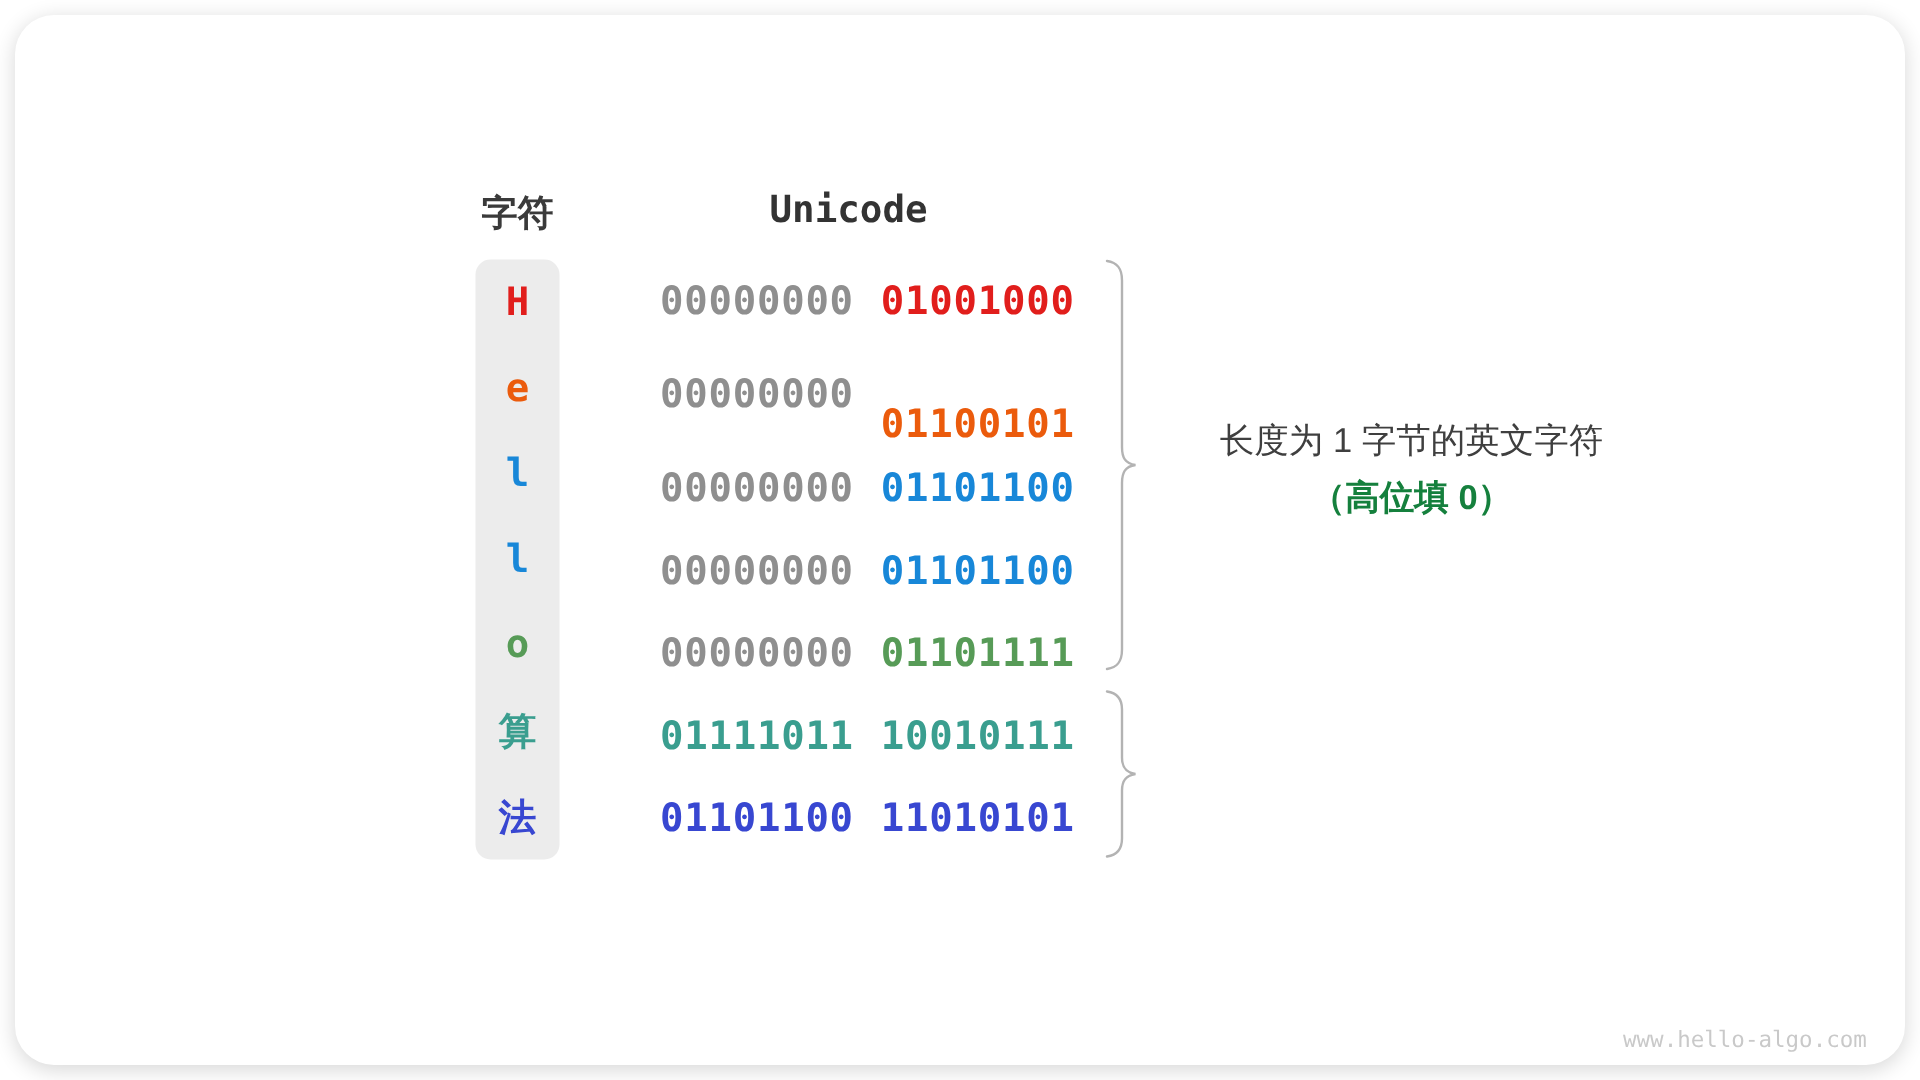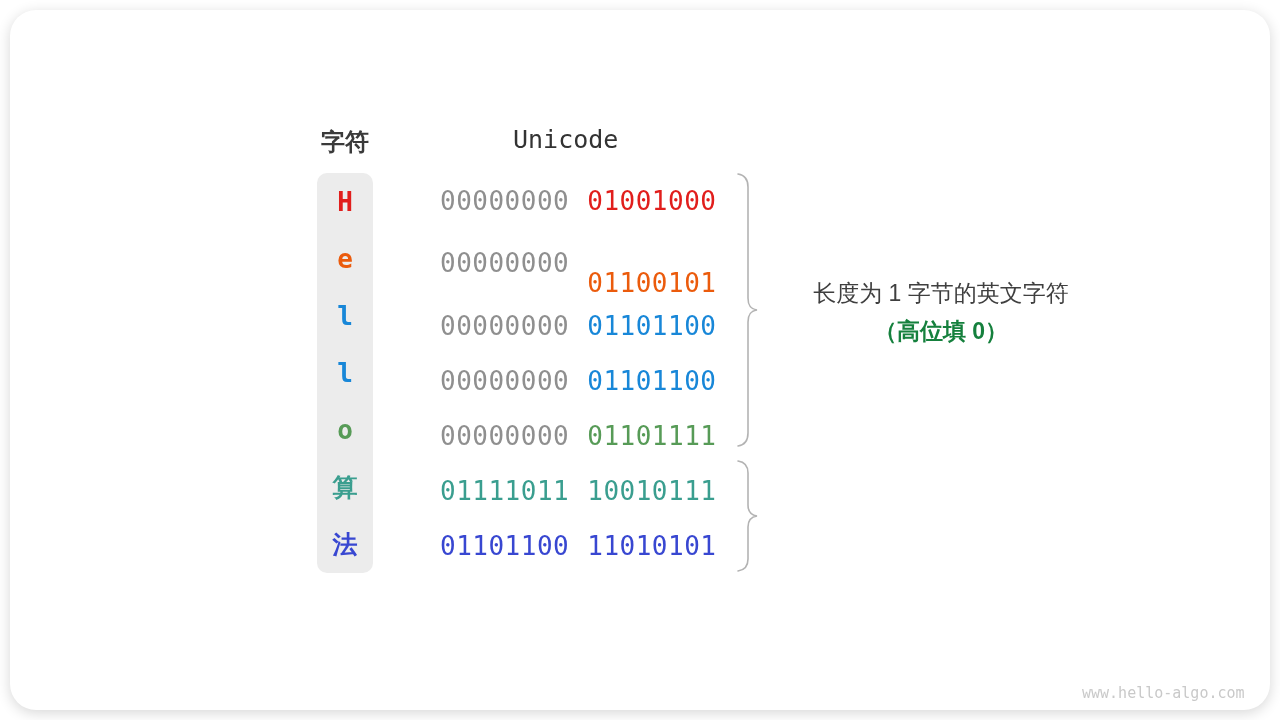--- a/index.html
+++ b/index.html
@@ -20,21 +20,21 @@
   }
   
   .hdr-char {
     position: absolute; left: 307px; top: 116px; width: 56px;
     text-align: center;
     font-size: 24px; font-weight: bold; color: #3a3a3a;
   }
   .hdr-unicode {
     position: absolute; left: 503px; top: 115px;
     font-family: "DejaVu Sans Mono", monospace;
-    font-size: 25px; font-weight: normal; color: #333333;
+    font-size: 25px; font-weight: bold; color: #333333;
   }
   
   .char-strip {
     position: absolute; left: 307px; top: 163px;
     width: 56px; height: 400px;
     background: #ececec;
     border-radius: 10px;
     display: flex; flex-direction: column;
   }
   .char-cell {
@@ -50,22 +50,22 @@
     width: 300px; height: 400px;
     display: flex; flex-direction: column;
   }
   .bin-row {
     flex: 1;
     display: flex; align-items: center; gap: 18px;
     font-family: "DejaVu Sans Mono", monospace;
     font-size: 26px;
   }
   .byte { white-space: pre; letter-spacing: 0.5px; }
-  .byte.dim { font-weight: normal; }
-  .byte.strong { font-weight: normal; }
+  .byte.dim { font-weight: bold; }
+  .byte.strong { font-weight: bold; }
   
   .brace-layer { position: absolute; left: 0; top: 0; width: 1280px; height: 720px; pointer-events: none; }
   
   .note {
     position: absolute; left: 742px; width: 378px;
     text-align: center;
     font-size: 23px; line-height: 38px;
     color: #3f3f3f;
   }
   .note-1 { top: 264px; }

